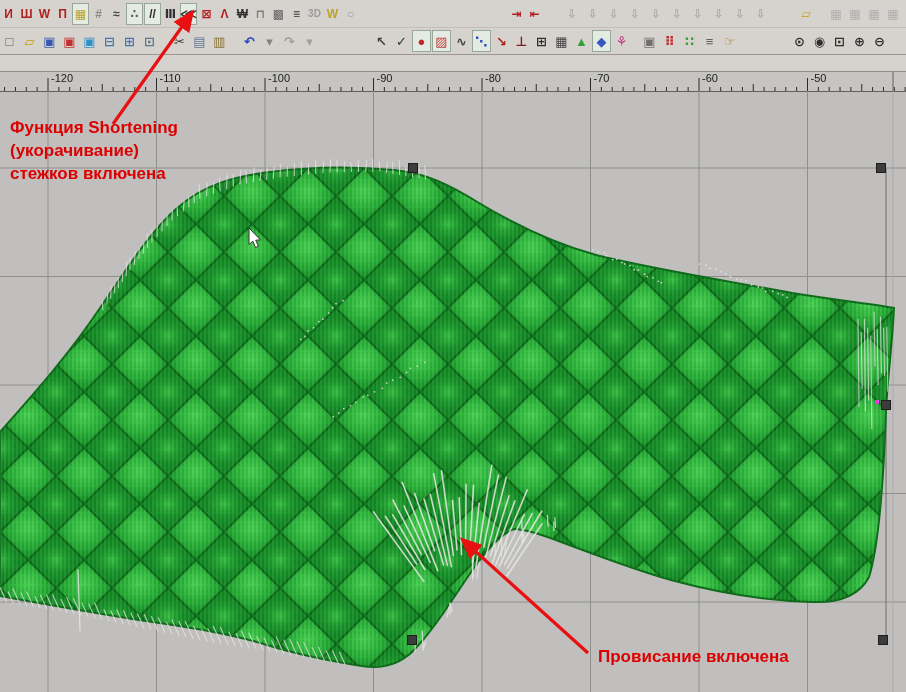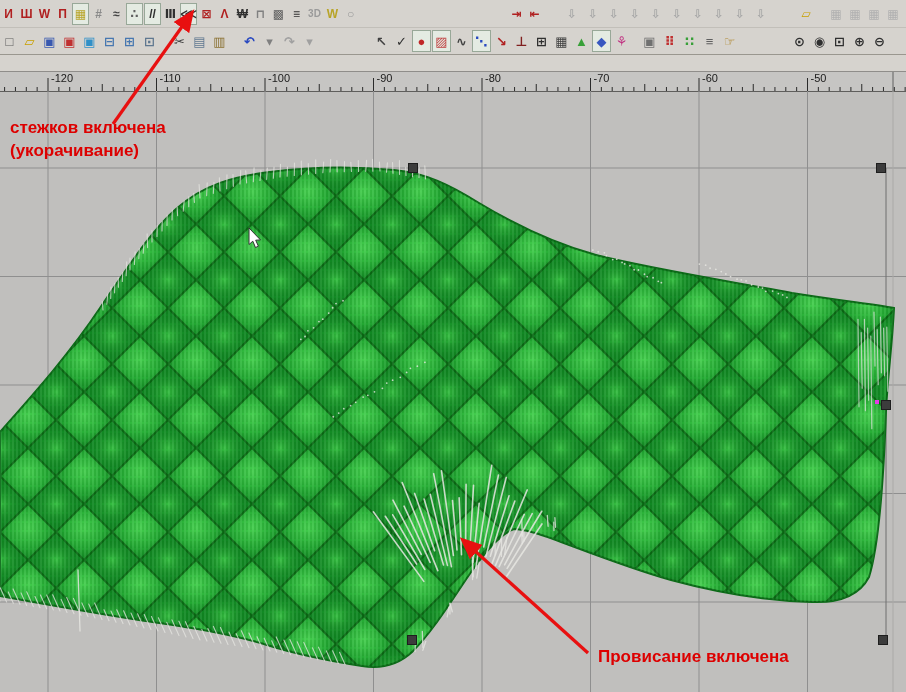--- a/index.html
+++ b/index.html
@@ -635,22 +635,23 @@
         <rect x="875" y="400" width="4" height="4" fill="#e53ce5"></rect>
         <rect x="408.5" y="163.5" width="9" height="9" fill="#3c3c3c" stroke="#1e1e1e"></rect>
         <rect x="876.5" y="163.5" width="9" height="9" fill="#3c3c3c" stroke="#1e1e1e"></rect>
         <rect x="881.5" y="400.5" width="9" height="9" fill="#3c3c3c" stroke="#1e1e1e"></rect>
         <rect x="407.5" y="635.5" width="9" height="9" fill="#3c3c3c" stroke="#1e1e1e"></rect>
         <rect x="878.5" y="635.5" width="9" height="9" fill="#3c3c3c" stroke="#1e1e1e"></rect>
       </g>
   </svg>
 
   <div id="note-shortening" class="note">
+    <div>Функция Shortening</div>
+    <div>(укорачивание)</div>
     <div>стежков включена</div>
-    <div>(укорачивание)</div>
   </div>
   <div id="note-sagging" class="note">
     <span>Провисание включена</span>
   </div>
 
   <svg id="overlay" width="906" height="692">
     <defs>
       <marker id="arrowhead" markerWidth="7" markerHeight="6" refX="5.2" refY="3" orient="auto">
         <path d="M0,0 L7,3 L0,6 Z" fill="#e81010"></path>
       </marker>

